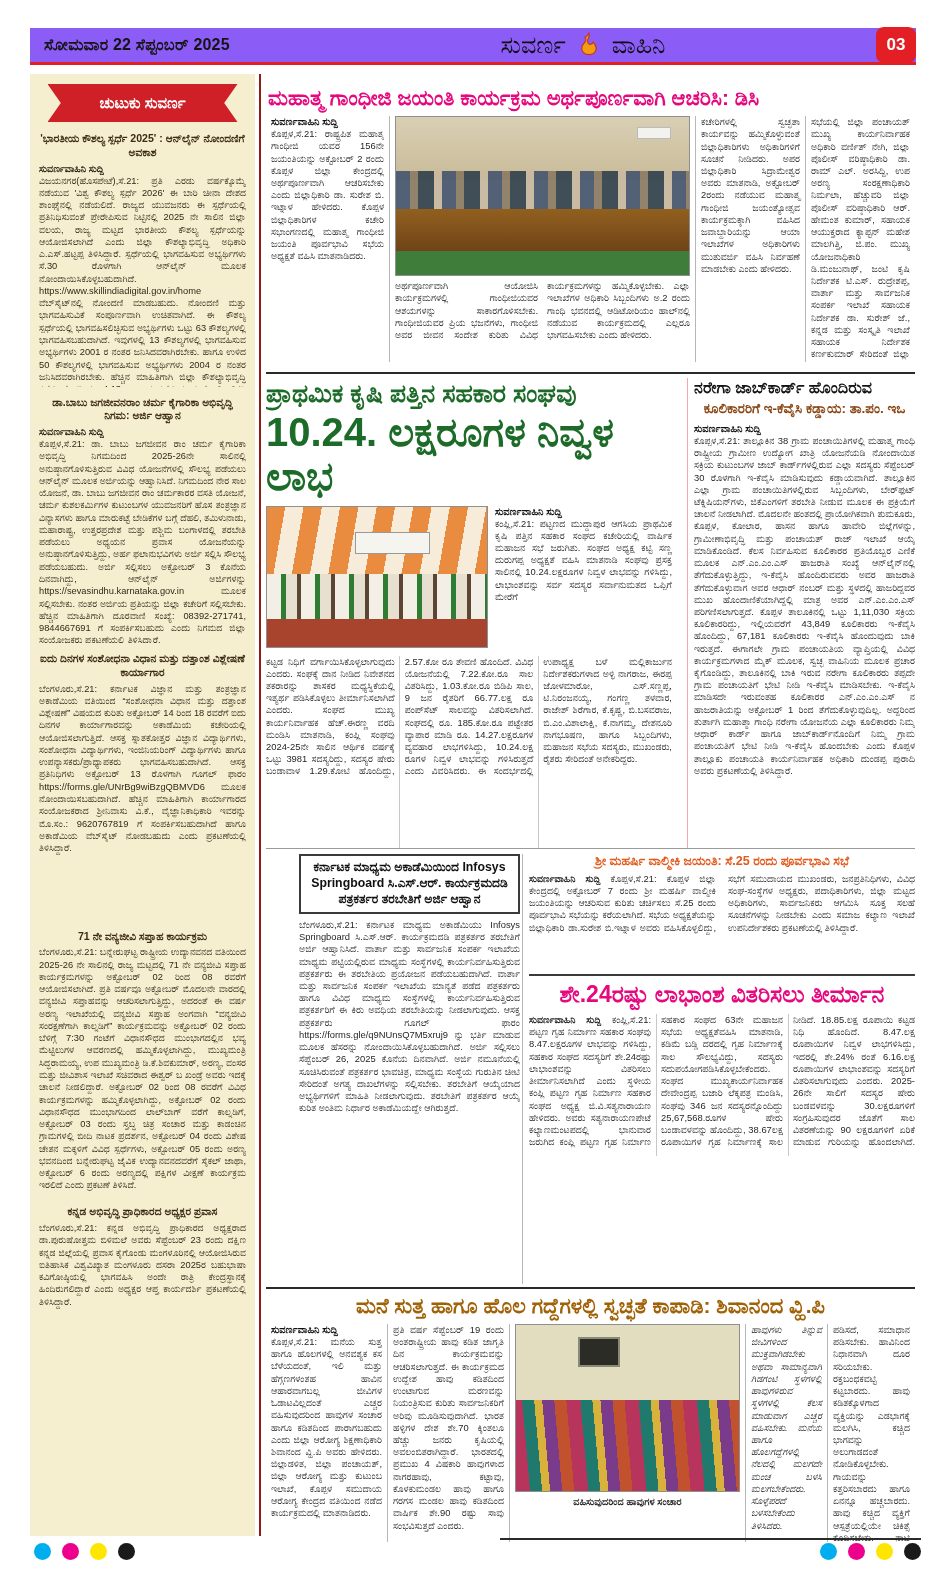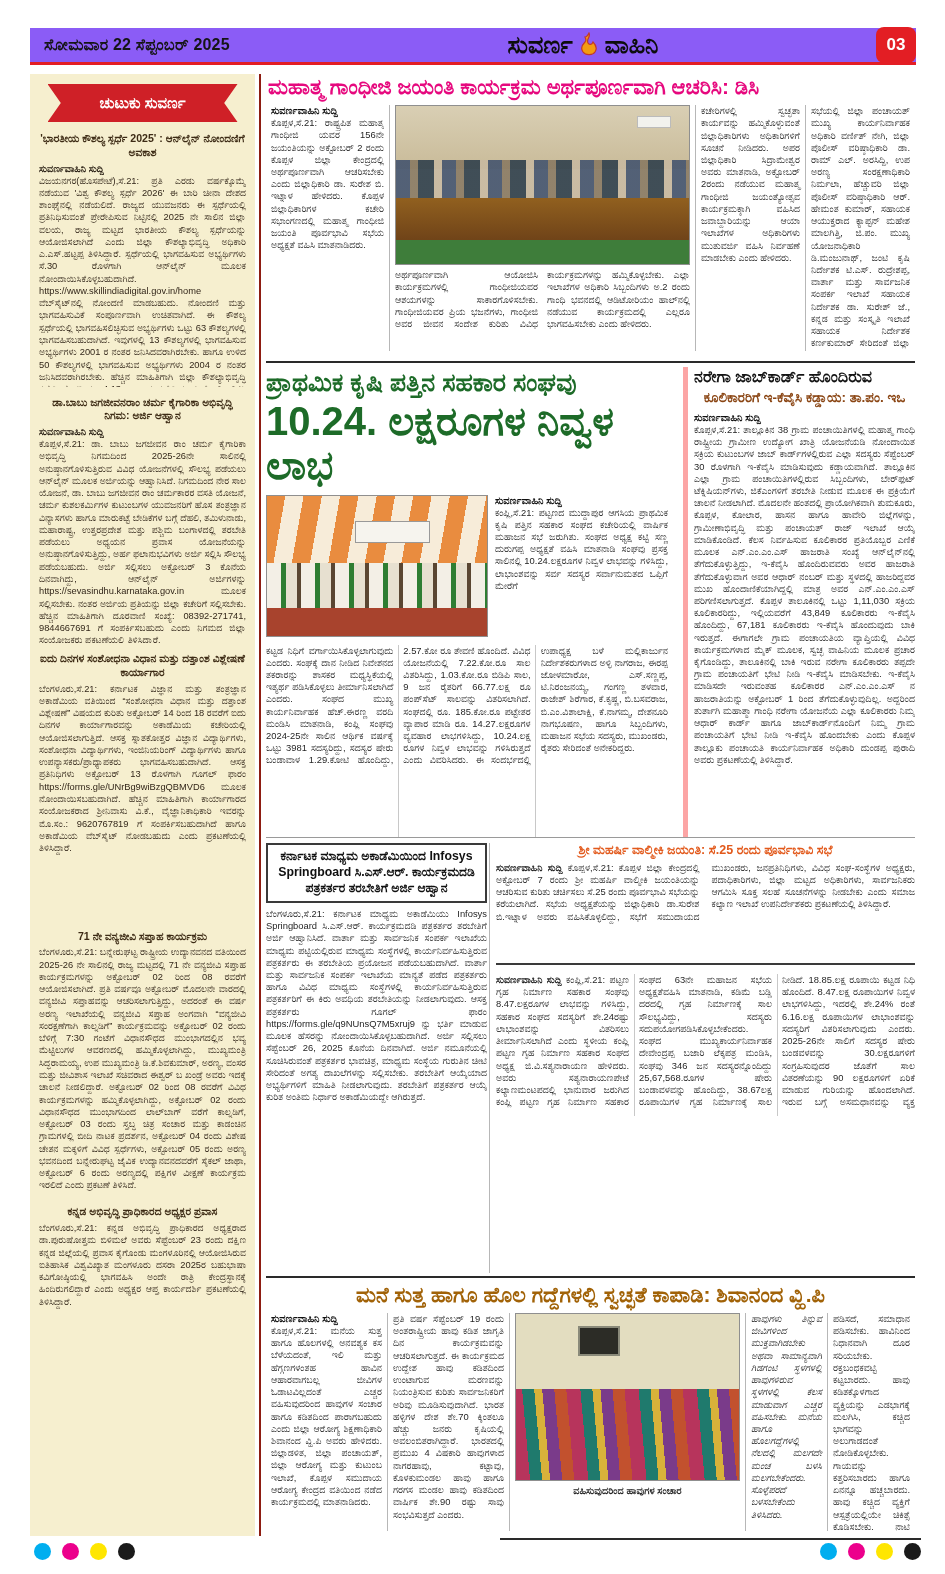--- a/index.html
+++ b/index.html
@@ -4,22 +4,22 @@
 <style>
   html,body{margin:0;padding:0;background:#e9e9e9;}
   *{box-sizing:border-box;}
   .page{position:relative;width:945px;height:1574px;margin:0 auto;background:#ffffff;
         font-family:"Liberation Sans","DejaVu Sans",sans-serif;color:#222;overflow:hidden;}
 
   
   .header{position:absolute;left:30px;top:28px;width:886px;height:37px;background:#8b5cf6;
           border-bottom:3px solid #e31e24;display:flex;align-items:center;}
   .header .date{font-weight:bold;font-size:16px;color:#151515;padding-left:14px;width:260px;letter-spacing:.2px;}
-  .masthead{flex:1;display:flex;justify-content:center;align-items:center;gap:5px;
-            font-size:24px;font-weight:bold;color:#0d0d0d;}
+  .masthead{flex:1;display:flex;justify-content:center;align-items:center;gap:12px;
+            font-size:24px;font-weight:normal;color:#0d0d0d;}
   .flame{width:22px;height:26px;display:inline-block;}
   .pagenum{width:40px;height:36px;background:#e31e24;color:#fff;font-weight:bold;font-size:17px;
            display:flex;align-items:center;justify-content:center;border-radius:8px;margin-right:0px;}
 
   
   .sidebar{position:absolute;left:30px;top:74px;width:225px;height:1462px;background:#f6efcf;
            padding:8px 9px 6px 9px;}
   .vrule{position:absolute;left:259px;top:74px;width:2px;height:1462px;background:#8e1d12;}
   .ribbon{width:190px;height:38px;margin:2px auto 10px auto;background:#cf2027;color:#fff;
           font-weight:bold;font-size:15px;display:flex;align-items:center;justify-content:center;
@@ -32,46 +32,46 @@
 
   
   .main{position:absolute;left:266px;top:74px;width:649px;height:1462px;}
   .body-txt{font-size:9.4px;line-height:1.3;text-align:justify;color:#262626;overflow:hidden;}
   .byline{font-weight:bold;font-size:9.8px;color:#111;}
   .ncol{border-right:1px solid #b7b7b7;padding:0 5px;}
   .ncol:last-child{border-right:none;}
 
   
   .sec-gandhi{height:288px;border-bottom:2px solid #2a2a2a;padding-bottom:4px;}
-  .g-head{font-size:21px;font-weight:bold;color:#e6087e;line-height:1.15;margin:1px 0 6px 2px;}
+  .g-head{font-size:21px;font-weight:bold;color:#e6087e;line-height:1.15;margin:12px 0 6px 2px;}
   .g-row{display:flex;height:246px;overflow:hidden;}
   .g-c1{width:124px;} .g-mid{width:306px;padding:0 5px;border-right:1px solid #b7b7b7;}
   .g-c3{width:110px;} .g-c4{width:109px;}
   .photo{position:relative;overflow:hidden;border:1px solid #8f8f8f;background:#d8d2c0;}
   .band{position:absolute;left:0;right:0;}
   .g-photo{width:100%;height:160px;margin-bottom:4px;}
   .g-two{column-count:2;column-gap:9px;height:78px;}
 
   
   .band2{display:flex;height:474px;padding-top:4px;overflow:hidden;}
-  .pacs{width:422px;border-right:5px solid #fca5a5;padding-right:15px;}
+  .pacs{width:422px;border-right:1px solid #fca5a5;padding-right:15px;}
   .pacs-h1{font-size:25px;font-weight:bold;color:#1d6b28;line-height:1.1;margin-top:2px;}
   .pacs-h2{font-size:40px;font-weight:bold;color:#1d6b28;line-height:1.1;margin:2px 0 8px 0;}
   .pacs-row{display:flex;gap:7px;height:142px;}
   .pacs-photo{width:222px;height:142px;flex:none;}
   .pacs-c1{flex:1;}
   .pacs-cols{column-count:3;column-gap:10px;column-rule:1px solid #c8c8c8;height:224px;margin-top:8px;}
   .nrega{flex:1;padding-left:6px;}
   .nrega-h1{font-size:16px;font-weight:bold;color:#141414;text-align:left;line-height:1.25;}
   .nrega-h2{font-size:13.5px;font-weight:bold;color:#8a4513;text-align:center;margin:3px 0 5px 0;line-height:1.25;}
   .nrega-body{height:398px;}
 
   
   .band3{display:flex;height:436px;border-top:1px solid #9a9a9a;padding-top:5px;overflow:hidden;}
-  .inf{width:224px;border-right:1px solid #b7b7b7;padding-right:2px;}
+  .inf{width:224px;border-right:1px solid #b7b7b7;padding-right:2px;margin-left:33px;}
   .inf-h{border:2px solid #3a3a3a;padding:4px 3px;font-weight:bold;font-size:12.3px;text-align:center;line-height:1.3;color:#101010;margin-bottom:5px;}
   .inf-body{height:350px;}
   .b3right{flex:1;padding-left:6px;display:flex;flex-direction:column;}
   .valmiki{border-bottom:2px solid #3a3a3a;padding-bottom:5px;height:122px;overflow:hidden;}
   .val-h{color:#e2591b;font-weight:bold;font-size:12.5px;text-align:center;margin-bottom:3px;line-height:1.25;}
   .val-body{column-count:2;column-gap:12px;height:92px;}
   .dividend{padding-top:3px;}
   .div-h{color:#e6087e;font-size:23px;font-weight:bold;text-align:center;margin:2px 0 6px 0;}
   .div-row{display:flex;gap:7px;height:120px;}
   .div-photo{width:262px;height:120px;flex:none;}
@@ -226,20 +226,21 @@
       <div class="b3right">
         <div class="valmiki">
           <div class="val-h">ಶ್ರೀ ಮಹರ್ಷಿ ವಾಲ್ಮೀಕಿ ಜಯಂತಿ: ಸೆ.25 ರಂದು ಪೂರ್ವಭಾವಿ ಸಭೆ</div>
           <div class="val-body body-txt">
             <b>ಸುವರ್ಣವಾಹಿನಿ ಸುದ್ದಿ</b>
             <span>ಕೊಪ್ಪಳ,ಸೆ.21: ಕೊಪ್ಪಳ ಜಿಲ್ಲಾ ಕೇಂದ್ರದಲ್ಲಿ ಅಕ್ಟೋಬರ್ 7 ರಂದು ಶ್ರೀ ಮಹರ್ಷಿ ವಾಲ್ಮೀಕಿ ಜಯಂತಿಯನ್ನು ಆಚರಿಸುವ ಕುರಿತು ಚರ್ಚಿಸಲು ಸೆ.25 ರಂದು ಪೂರ್ವಭಾವಿ ಸಭೆಯನ್ನು ಕರೆಯಲಾಗಿದೆ. ಸಭೆಯ ಅಧ್ಯಕ್ಷತೆಯನ್ನು ಜಿಲ್ಲಾಧಿಕಾರಿ ಡಾ.ಸುರೇಶ ಬಿ.ಇಟ್ನಾಳ ಅವರು ವಹಿಸಿಕೊಳ್ಳಲಿದ್ದು, ಸಭೆಗೆ ಸಮುದಾಯದ ಮುಖಂಡರು, ಜನಪ್ರತಿನಿಧಿಗಳು, ವಿವಿಧ ಸಂಘ-ಸಂಸ್ಥೆಗಳ ಅಧ್ಯಕ್ಷರು, ಪದಾಧಿಕಾರಿಗಳು, ಜಿಲ್ಲಾ ಮಟ್ಟದ ಅಧಿಕಾರಿಗಳು, ಸಾರ್ವಜನಿಕರು ಆಗಮಿಸಿ ಸೂಕ್ತ ಸಲಹೆ ಸೂಚನೆಗಳನ್ನು ನೀಡಬೇಕು ಎಂದು ಸಮಾಜ ಕಲ್ಯಾಣ ಇಲಾಖೆ ಉಪನಿರ್ದೇಶಕರು ಪ್ರಕಟಣೆಯಲ್ಲಿ ತಿಳಿಸಿದ್ದಾರೆ.</span>
           </div>
         </div>
 
         <div class="dividend">
+          <div class="div-h">ಶೇ.24ರಷ್ಟು ಲಾಭಾಂಶ ವಿತರಿಸಲು ತೀರ್ಮಾನ</div>
           <div class="div-cols body-txt">
             <b>ಸುವರ್ಣವಾಹಿನಿ ಸುದ್ದಿ</b>
             <span>ಕಂಪ್ಲಿ,ಸೆ.21: ಪಟ್ಟಣ ಗೃಹ ನಿರ್ಮಾಣ ಸಹಕಾರ ಸಂಘವು 8.47.ಲಕ್ಷರೂಗಳ ಲಾಭವನ್ನು ಗಳಿಸಿದ್ದು, ಸಹಕಾರ ಸಂಘದ ಸದಸ್ಯರಿಗೆ ಶೇ.24ರಷ್ಟು ಲಾಭಾಂಶವನ್ನು ವಿತರಿಸಲು ತೀರ್ಮಾನಿಸಲಾಗಿದೆ ಎಂದು ಸ್ಥಳೀಯ ಕಂಪ್ಲಿ ಪಟ್ಟಣ ಗೃಹ ನಿರ್ಮಾಣ ಸಹಕಾರ ಸಂಘದ ಅಧ್ಯಕ್ಷ ಜಿ.ವಿ.ಸತ್ಯನಾರಾಯಣ ಹೇಳಿದರು. ಅವರು ಸತ್ಯನಾರಾಯಣಪೇಟೆ ಕಲ್ಯಾಣಮಂಟಪದಲ್ಲಿ ಭಾನುವಾರ ಜರುಗಿದ ಕಂಪ್ಲಿ ಪಟ್ಟಣ ಗೃಹ ನಿರ್ಮಾಣ ಸಹಕಾರ ಸಂಘದ 63ನೇ ಮಹಾಜನ ಸಭೆಯ ಅಧ್ಯಕ್ಷತೆವಹಿಸಿ ಮಾತನಾಡಿ, ಕಡಿಮೆ ಬಡ್ಡಿ ದರದಲ್ಲಿ ಗೃಹ ನಿರ್ಮಾಣಕ್ಕೆ ಸಾಲ ಸೌಲಭ್ಯವಿದ್ದು, ಸದಸ್ಯರು ಸದುಪಯೋಗಪಡಿಸಿಕೊಳ್ಳಬೇಕೆಂದರು.</span>
             <span>ಸಂಘದ ಮುಖ್ಯಕಾರ್ಯನಿರ್ವಾಹಕ ದೇವೇಂದ್ರಪ್ಪ ಬಜಾರಿ ಲೆಕ್ಕಪತ್ರ ಮಂಡಿಸಿ, ಸಂಘವು 346 ಜನ ಸದಸ್ಯರನ್ನೊಂದಿದ್ದು 25,67,568.ರೂಗಳ ಷೇರು ಬಂಡಾವಳವನ್ನು ಹೊಂದಿದ್ದು, 38.67ಲಕ್ಷ ರೂಪಾಯಿಗಳ ಗೃಹ ನಿರ್ಮಾಣಕ್ಕೆ ಸಾಲ ನೀಡಿದೆ. 18.85.ಲಕ್ಷ ರೂಪಾಯಿ ಕಟ್ಟಡ ನಿಧಿ ಹೊಂದಿದೆ. 8.47.ಲಕ್ಷ ರೂಪಾಯಿಗಳ ನಿವ್ವಳ ಲಾಭಗಳಿಸಿದ್ದು, ಇದರಲ್ಲಿ ಶೇ.24% ರಂತೆ 6.16.ಲಕ್ಷ ರೂಪಾಯಿಗಳ ಲಾಭಾಂಶವನ್ನು ಸದಸ್ಯರಿಗೆ ವಿತರಿಸಲಾಗುವುದು ಎಂದರು. 2025-26ನೇ ಸಾಲಿಗೆ ಸದಸ್ಯರ ಷೇರು ಬಂಡವಳವನ್ನು 30.ಲಕ್ಷರೂಗಳಿಗೆ ಸಂಗ್ರಹಿಸುವುದರ ಜೊತೆಗೆ ಸಾಲ ವಿತರಣೆಯನ್ನು 90 ಲಕ್ಷರೂಗಳಿಗೆ ಏರಿಕೆ ಮಾಡುವ ಗುರಿಯನ್ನು ಹೊಂದಲಾಗಿದೆ.</span>
             <span>ಇರುವ ಬಗ್ಗೆ ಅಸಮಧಾನವನ್ನು ವ್ಯಕ್ತ ಪಡಿಸಿದರು. ಇದಕ್ಕೆ ಸ್ಪಂದಿಸಿದ ಅಧ್ಯಕ್ಷರು ಹಾಗೂ ನಿರ್ದೇಶಕರುಗಳು ಮುಂದಿನ ದಿನಗಳಲ್ಲಿ ಸಂಘದ ಸದಸ್ಯರುಗಳಿಗೆ ಸಮರ್ಪಕವಾಗಿ ಮಹಾಜನ ಸಭೆಯ ನೋಟೀಸಗಳನ್ನು ತಲುಪಿಸುವ ಜೊತೆಗೆ ಸದಸ್ಯರಿಗೆ ಸಾಮಾಜಿಕ ಜಾಲತಾಣಗಳ ಮೂಲಕ ಮಾಹಿತಿ ಒದಗಿಸುವ ಭರವಸೆಯನ್ನು ನೀಡಿದರು. ಮಹಾಜನ ಸಭೆಯಲ್ಲಿ ಸಂಘದ ಉಪಾಧ್ಯಕ್ಷ ಡಿ.ಮೌನೇಶ್, ನಿರ್ದೇಶಕರುಗಳಾದ ಎಂ.ಎಸ್. ಗಂಗಾಧರಯ್ಯ, ವಾಗೀಶ ಪಂಡಿತರಾಧ್ಯ, ಡಾ.ವೆಂಕಟೇಶ್ ಭರಮಕ್ಕನವರ್, ವಿ.ವ್ಯಾಸಾಚಾರ್, ಎಸ್.ಡಿ.ಬಸವರಾಜ, ಕೆ.ವಿರೂಪಾಕ್ಷಪ್ಪ, ಜಿ.ವಿ.ಆರ್.ಪ್ರಸಾದ್, ಡಿ.ಆದಿಲಕ್ಷ್ಮಿ, ಕಟ್ಟೆ ವೀರಮ್ಮ, ವಿ.ಗುರುವ, ಮುಖ್ಯ ಕಾರ್ಯನಿರ್ವಾಹಕ ದೇವೇಂದ್ರಪ್ಪ ಬಜಾರಿ, ಪುರಸಭೆ ಸದಸ್ಯರಾದ ಎಸ್.ಎಂ.ನಾಗರಾಜಸ್ವಾಮಿ, ಸಂಘದ ಮಾಜಿ ಅಧ್ಯಕ್ಷರು, ವಿವಿಧ ಸಹಕಾರ ಸಂಘಗಳ ಪ್ರತಿನಿಧಿಗಳು, ಸದಸ್ಯರು, ಮುಖಂಡರು ಭಾಗವಹಿಸಿದ್ದರು.</span>
           </div>
         </div>
       </div>
     </div>
 

